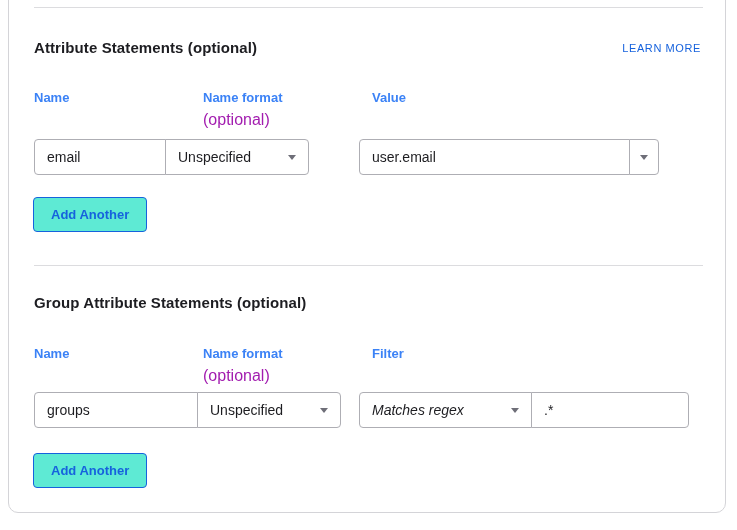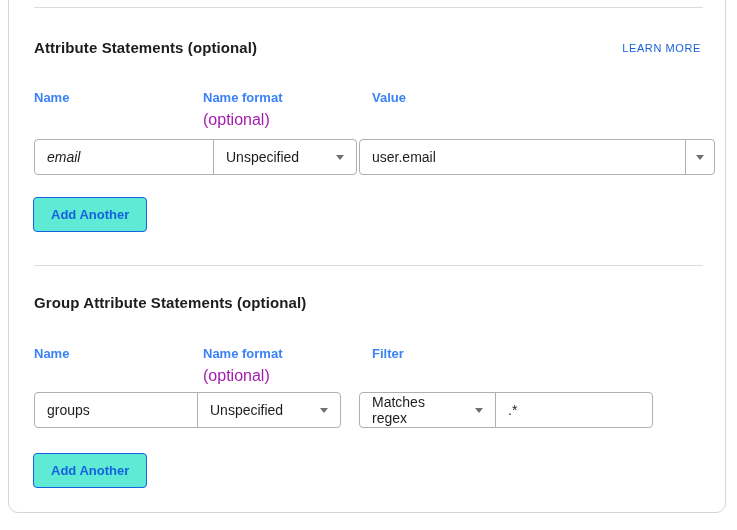--- a/index.html
+++ b/index.html
@@ -116,29 +116,29 @@
   <div class="section-title" style="top:59px;">Attribute Statements (optional)</div>
 
   <a class="learn-more" style="top:62px;">LEARN MORE</a>
 
   <div class="col-label" style="left:25px; top:110px;">Name</div>
   <div class="col-label" style="left:194px; top:110px;">Name format</div>
   <div class="col-sub" style="left:194px; top:131px;">(optional)</div>
   <div class="col-label" style="left:363px; top:110px;">Value</div>
 
   <div class="grp" style="left:25px; top:159px;">
-    <input class="tbox first" style="width: 180px; font-style: italic;" value="email">
+    <input class="tbox first" style="width: 132px;" value="email">
     <div class="tbox rest selectbox" style="width:144px;">
       <span>Unspecified</span>
       <span class="caret"></span>
     </div>
   </div>
 
   <div class="grp" style="left:350px; top:159px;">
-    <input class="tbox first" style="width: 327px;" value="user.email">
+    <input class="tbox first" style="width: 271px;" value="user.email">
     <div class="tbox rest dd-btn">
       <span class="caret"></span>
     </div>
   </div>
 
   <button class="add-btn" style="top:217px;">Add Another</button>
 
   <div class="divider" style="top:285px;"></div>
 
   <div class="section-title" style="top:314px;">Group Attribute Statements (optional)</div>
@@ -150,21 +150,21 @@
 
   <div class="grp" style="left:25px; top:412px;">
     <input class="tbox first" style="width: 164px;" value="groups">
     <div class="tbox rest selectbox" style="width:144px;">
       <span>Unspecified</span>
       <span class="caret"></span>
     </div>
   </div>
 
   <div class="grp" style="left:350px; top:412px;">
-    <div class="tbox first selectbox" style="width:137px;">
+    <div class="tbox first selectbox" style="width:173px;font-style:italic;">
       <span>Matches regex</span>
       <span class="caret"></span>
     </div>
     <input class="tbox rest" style="width: 158px;" value=".*">
   </div>
 
   <button class="add-btn" style="top:473px;">Add Another</button>
 
 </div>
 

